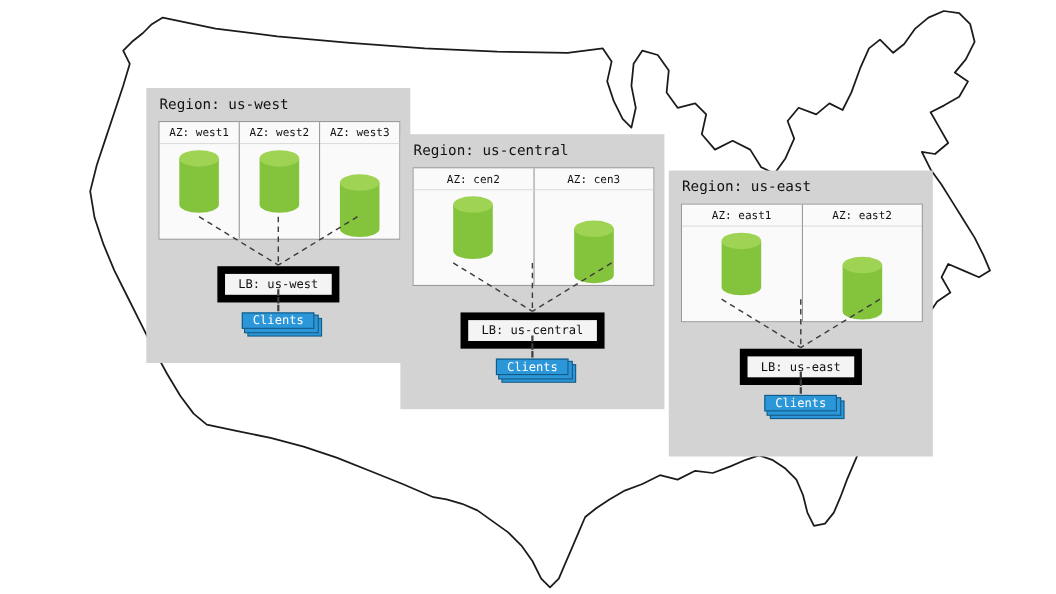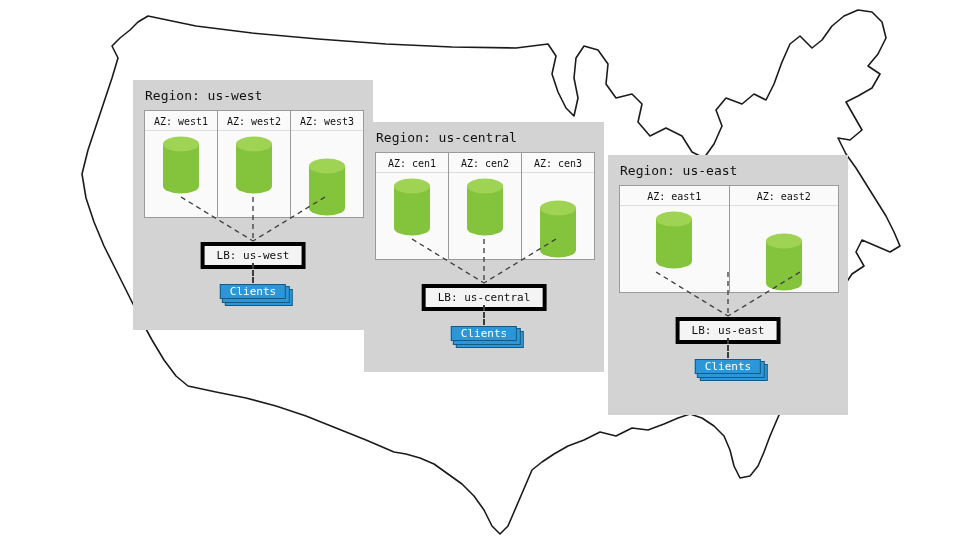--- a/index.html
+++ b/index.html
@@ -75,21 +75,21 @@
     stroke: var(--line-dark, #3c3c3c);
     stroke-width: 1.3;
     stroke-dasharray: 5 4;
     fill: none;
   }
   .lb-box {
     position: absolute;
     top: 162px; left: 50%;
     transform: translateX(-50%);
     background: #f4f4f4;
-    border: 4px solid #000000;
+    border: 7px solid #000000;
     font-size: 11px;
     padding: 3px 12px;
     white-space: nowrap;
   }
   .vline {
     position: absolute;
     top: 183px; left: 119px;
     height: 20px; width: 0;
     border-left: 2px dashed var(--line-dark, #3c3c3c);
   }
@@ -168,27 +168,20 @@
     </svg>
     <div class="lb-box">LB: us-west</div>
     <div class="vline"></div>
     <div class="clients-box">Clients</div>
   </div>
 
   <div class="region" style="left:352px; top:122px; height:250px;margin-left:12px;">
     <div class="region-title">Region: us-central</div>
     <div class="az-panel">
       <div class="az-col">
-        <div class="az-label">AZ: cen1</div>
-        <svg class="cylinder" width="42" height="60" viewBox="0 0 42 60">
-          <path class="cyl-body" d="M3,9 v42 a18,7.5 0 0 0 36,0 v-42 z"></path>
-          <ellipse class="cyl-top" cx="21" cy="9" rx="18" ry="7.5"></ellipse>
-        </svg>
-      </div>
-      <div class="az-col">
         <div class="az-label">AZ: cen2</div>
         <svg class="cylinder" width="42" height="60" viewBox="0 0 42 60">
           <path class="cyl-body" d="M3,9 v42 a18,7.5 0 0 0 36,0 v-42 z"></path>
           <ellipse class="cyl-top" cx="21" cy="9" rx="18" ry="7.5"></ellipse>
         </svg>
       </div>
       <div class="az-col">
         <div class="az-label">AZ: cen3</div>
         <svg class="cylinder" width="42" height="60" viewBox="0 0 42 60">
           <path class="cyl-body" d="M3,9 v42 a18,7.5 0 0 0 36,0 v-42 z"></path>

